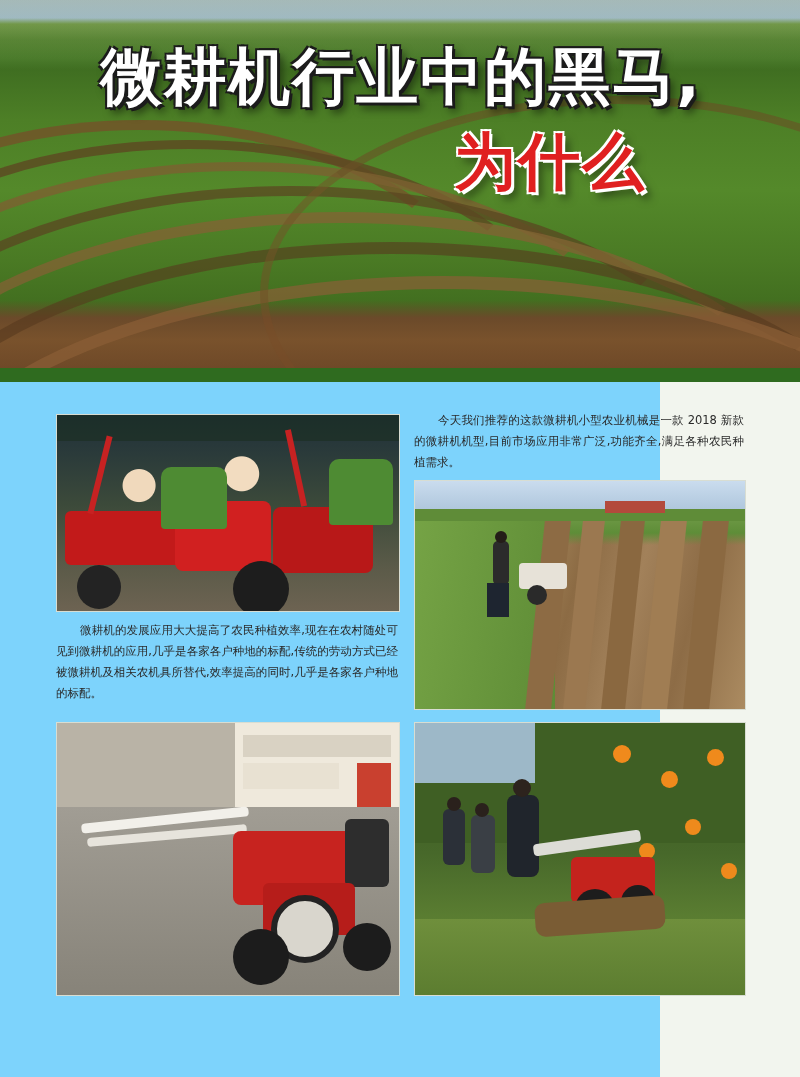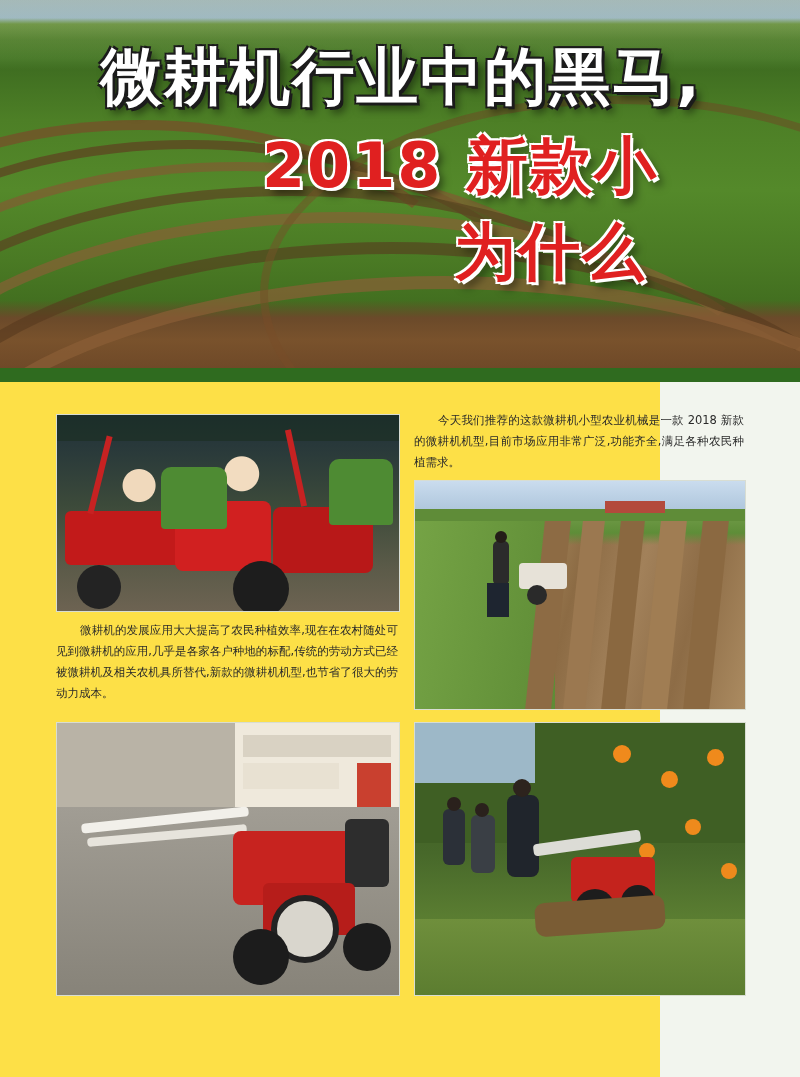--- a/index.html
+++ b/index.html
@@ -130,21 +130,21 @@
     padding-left: 300px;
   }
 
   
   .content {
     position: absolute;
     left: 0;
     top: 382px;
     width: 660px;
     height: 695px;
-    background: #fde047;
+    background: #7dd3fc;
   }
 
   .photo {
     position: absolute;
     overflow: hidden;
     border: 1px solid #d8ddd2;
     background: #8a8a8a;
   }
 
   .cap {
@@ -244,21 +244,20 @@
       <div class="furrow" style="left:-140px; top:212px; width:940px; height:460px; border-width:11px; border-top-color:rgba(138,95,54,0.8);"></div>
       <div class="furrow" style="left:-120px; top:242px; width:1000px; height:470px; border-width:12px; border-top-color:rgba(88,58,30,0.7);"></div>
       <div class="furrow" style="left:-100px; top:276px; width:1060px; height:480px; border-width:13px; border-top-color:rgba(140,96,55,0.8);"></div>
       <div class="furrow" style="left:260px; top:96px; width:700px; height:380px; border-width:8px; border-top-color:rgba(110,72,38,0.6);"></div>
     </div>
 
     <div class="hero-overlay-top"></div>
 
     <div class="title-wrap">
       <div class="title-line1">微耕机行业中的黑马,</div>
-      <div class="title-line2">2018 新款小</div>
       <div class="title-line3">为什么</div>
     </div>
 
     <div class="hero-bottom-bar"></div>
   </div>
 
   <div class="content">
 
     <div class="cap" id="cap-intro" style="text-indent:24px;">今天我们推荐的这款微耕机小型农业机械是一款 2018 新款的微耕机机型,目前市场应用非常广泛,功能齐全,满足各种农民种植需求。</div>
 
@@ -271,21 +270,21 @@
       <div class="blob" style="left:20px; top:150px; width:44px; height:44px; background:#232323;"></div>
 
       <div class="bar" style="left:104px; top:52px; width:66px; height:62px; background:#4e8b33; border-radius:10px 10px 4px 4px;"></div>
       <div class="bar" style="left:272px; top:44px; width:64px; height:66px; background:#4e8b33; border-radius:10px 10px 4px 4px;"></div>
       <div class="bar" style="left:0px; top:0px; width:342px; height:26px; background:rgba(25,45,30,0.55);"></div>
 
       <div class="bar" style="left:40px; top:20px; width:6px; height:80px; background:#c72222; transform:rotate(14deg);"></div>
       <div class="bar" style="left:236px; top:14px; width:6px; height:78px; background:#c72222; transform:rotate(-12deg);"></div>
     </div>
 
-    <div class="cap" id="cap-workers" style="text-indent:24px;">微耕机的发展应用大大提高了农民种植效率,现在在农村随处可见到微耕机的应用,几乎是各家各户种地的标配,传统的劳动方式已经被微耕机及相关农机具所替代,新款的微耕机机型,也节省了很大的劳动力成本。</div>
+    <div class="cap" id="cap-workers" style="text-indent:24px;">微耕机的发展应用大大提高了农民种植效率,现在在农村随处可见到微耕机的应用,几乎是各家各户种地的标配,传统的劳动方式已经被微耕机及相关农机具所替代,效率提高的同时,几乎是各家各户种地的标配。</div>
 
     <div class="photo" id="photo-field">
       <div class="bar" style="left:0; top:0; width:330px; height:30px; background:linear-gradient(to bottom,#cadcee,#aec6dc);"></div>
       <div class="bar" style="left:0; top:28px; width:330px; height:12px; background:#5f8c38;"></div>
       <div class="bar" style="left:190px; top:20px; width:60px; height:12px; background:#b34a3c;"></div>
       <div class="bar" style="left:0; top:40px; width:140px; height:188px; background:linear-gradient(100deg,#75a345,#5e8c36);"></div>
       <div class="bar" style="left:120px; top:40px; width:26px; height:188px; background:#8d6b44; transform:skewX(-6deg);"></div>
       <div class="bar" style="left:158px; top:40px; width:22px; height:188px; background:#9b7850; transform:skewX(-6deg);"></div>
       <div class="bar" style="left:196px; top:40px; width:24px; height:188px; background:#8a6840; transform:skewX(-6deg);"></div>
       <div class="bar" style="left:236px; top:40px; width:26px; height:188px; background:#a07d53; transform:skewX(-6deg);"></div>

